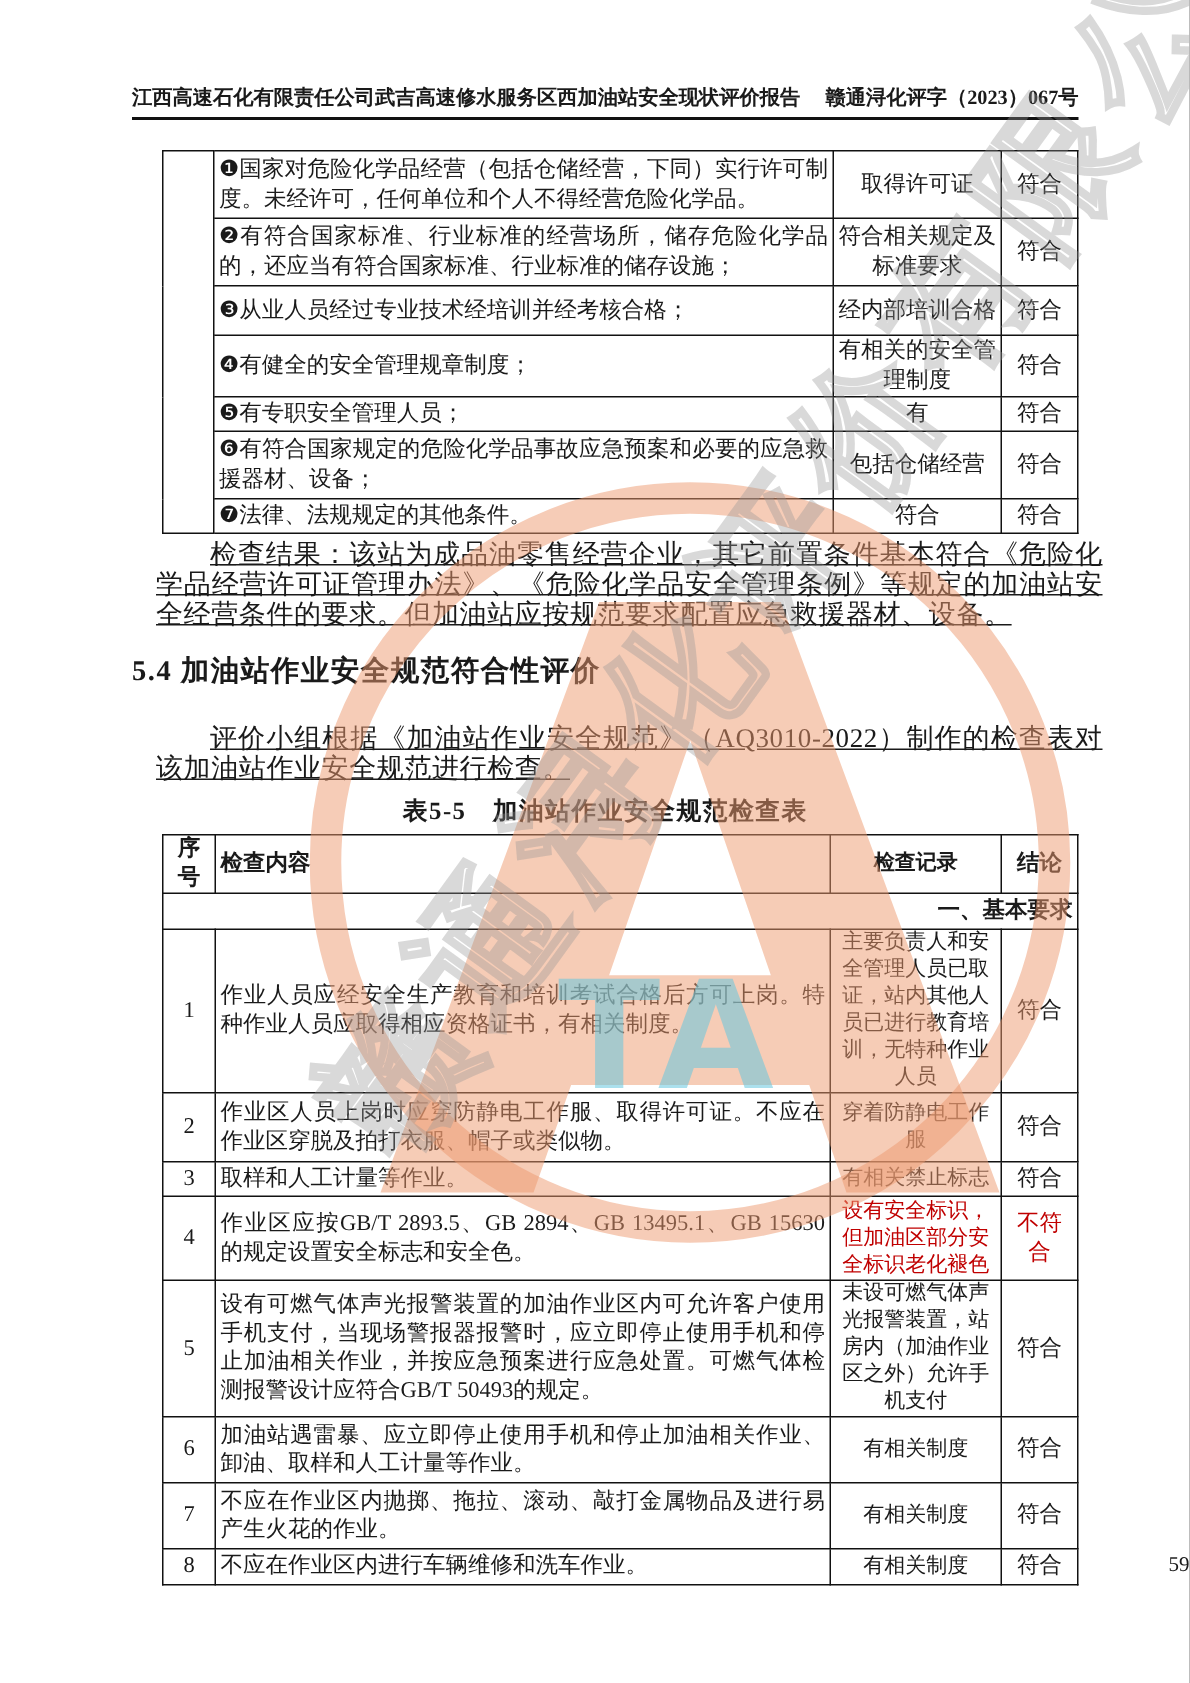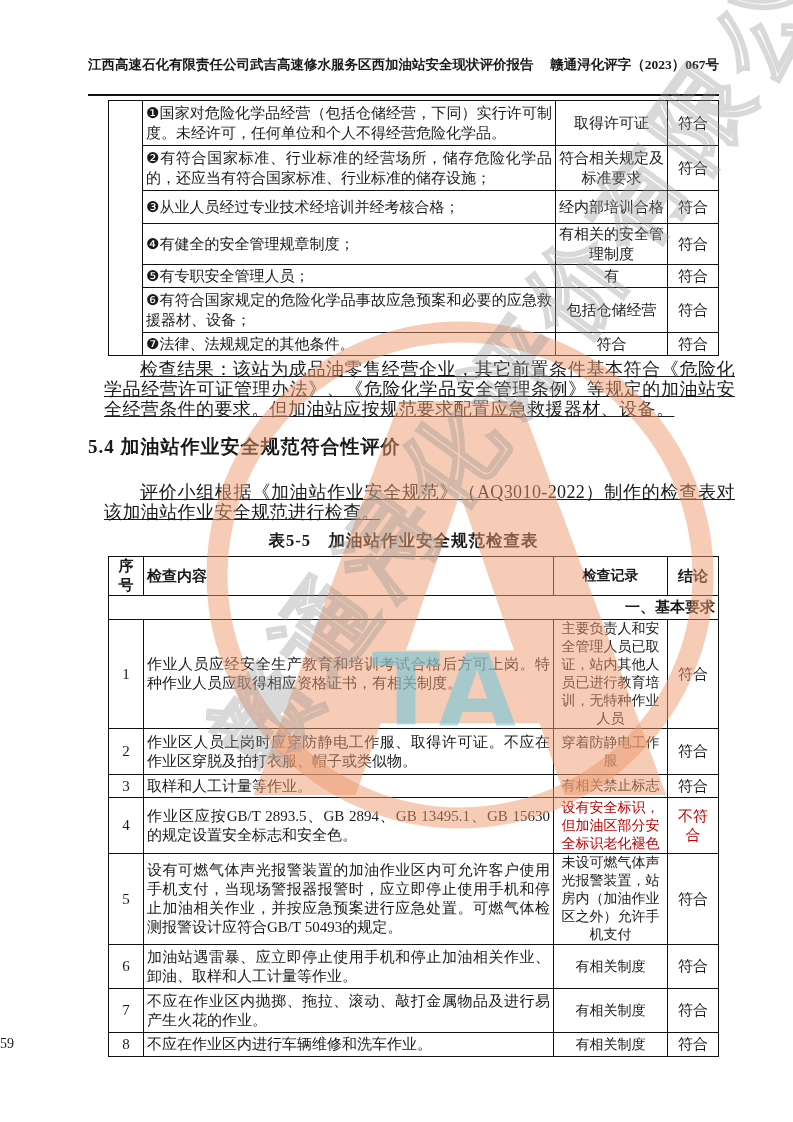--- a/index.html
+++ b/index.html
@@ -5,21 +5,21 @@
   html,body{margin:0;padding:0;background:#8a8a8a;}
   .page{
     position:relative;width:793px;height:1122px;background:#ffffff;
     margin:0 auto;overflow:hidden;
     font-family:"Liberation Serif","DejaVu Serif",serif;color:#1a1a1a;
   }
   
   .hdr{
     position:absolute;top:56px;left:88px;width:631px;
     display:flex;justify-content:space-between;align-items:flex-end;
-    border-bottom:2px solid #111;padding-bottom:20px;
+    border-bottom:2px solid #111;padding-bottom:4px;
     font-size:13.5px;font-weight:bold;white-space:nowrap;
   }
   
   table{border-collapse:collapse;table-layout:fixed;}
   td,th{border:1.3px solid #111;padding:0 3px;vertical-align:middle;
         font-weight:normal;overflow:hidden;}
   .t1{position:absolute;top:100px;left:108px;width:610px;font-size:15px;line-height:20px;padding-left:24px;}
   .t2{position:absolute;top:556px;left:108px;width:610px;font-size:15px;line-height:19px;}
   .c-content{text-align:left;text-align:justify;}
   .c-no,.c-record,.c-conclusion{text-align:center;}
@@ -40,21 +40,21 @@
   .h2{
     position:absolute;top:434px;left:88px;margin:0;
     font-size:19px;font-weight:bold;letter-spacing:1px;
   }
   .cap{
     position:absolute;top:530px;left:88px;width:631px;margin:0;
     text-align:center;font-size:16.5px;font-weight:bold;letter-spacing:1px;
   }
   .pageno{
     position:absolute;top:1036px;left:0;width:100%;
-    text-align:left;font-size:14px;
+    text-align:right;font-size:14px;
   }
   
   .wm{position:absolute;top:0;left:0;width:793px;height:1122px;pointer-events:none;z-index:3;}
   .wm svg{position:absolute;top:0;left:0;}
   .wm-company{
     position:absolute;left:238px;top:690px;width:1100px;
     transform:rotate(-54deg);transform-origin:0 50%;
     font-family:"Liberation Serif",serif;font-weight:bold;
     font-size:96px;letter-spacing:10px;white-space:nowrap;
     color:transparent;-webkit-text-stroke:2.5px rgba(150,150,150,0.40);

